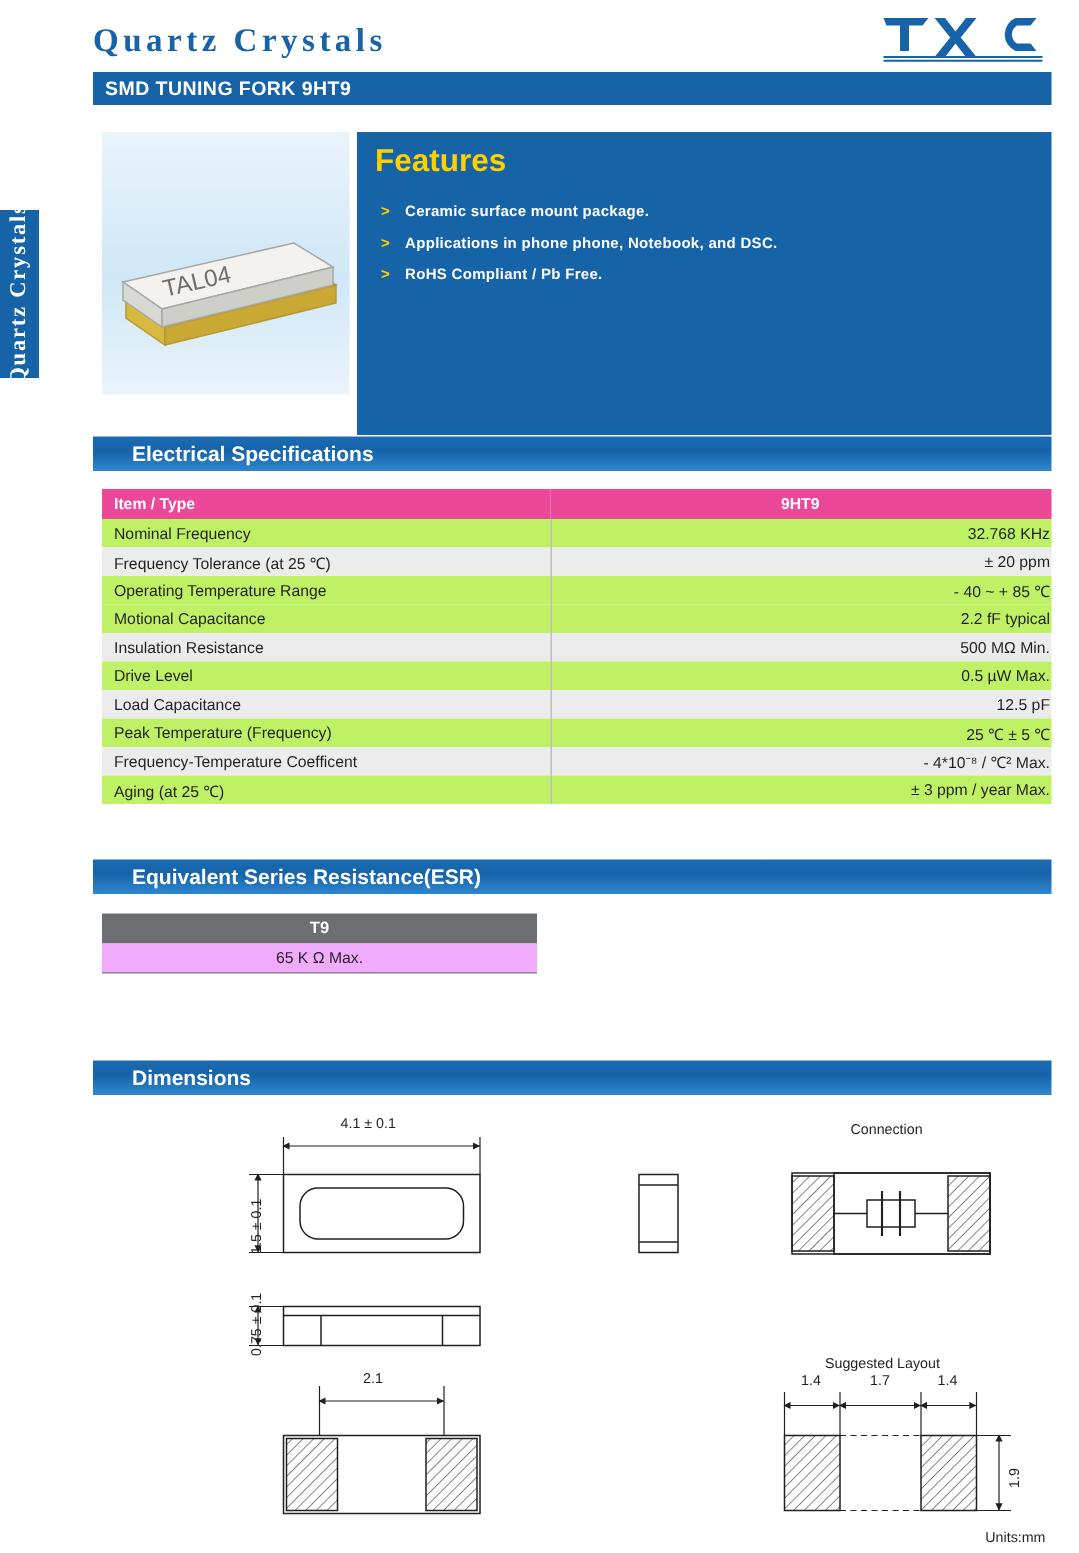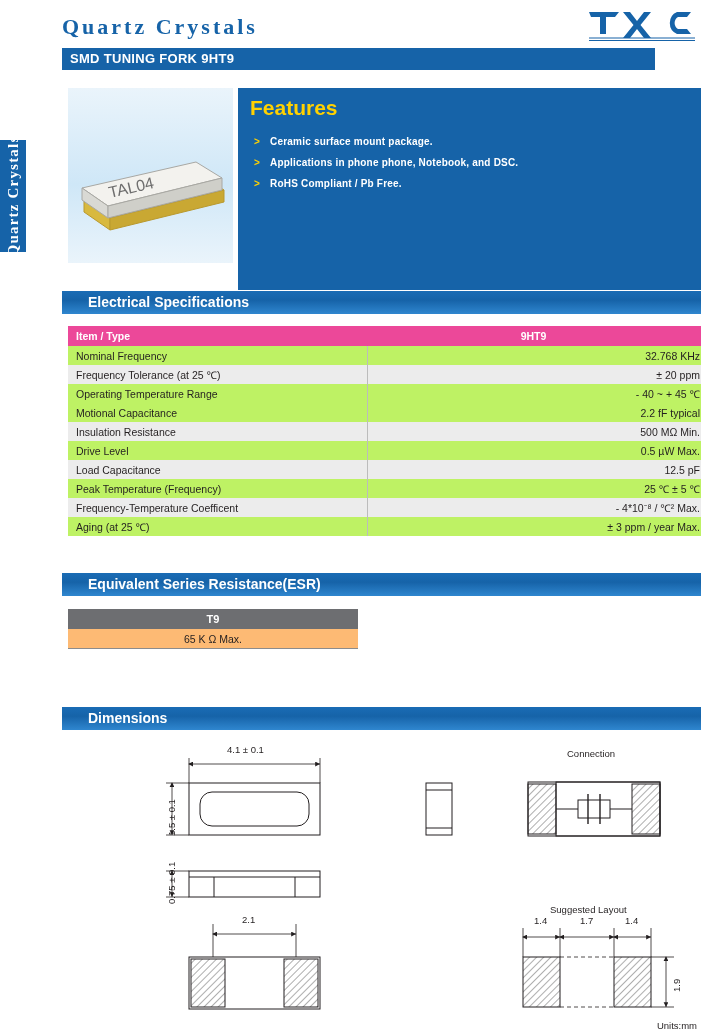--- a/index.html
+++ b/index.html
@@ -36,21 +36,21 @@
     font-weight:bold;
     font-size:22px;
     letter-spacing:3px;
     color:#1663a8;
   }
   .logo{
     position:absolute;right:22px;top:8px;
     width:110px;height:34px;
   }
   .subtitle-bar{
-    position:absolute;left:62px;top:48px;width:593px;height:22px;
+    position:absolute;left:62px;top:48px;width:639px;height:22px;
     background:#1663a8;
   }
   .subtitle-bar .txt{
     position:absolute;left:8px;top:3px;
     color:#ffffff;font-size:13px;font-weight:bold;
     letter-spacing:.3px;
   }
   
   .hero-img{
     position:absolute;left:68px;top:88px;width:165px;height:175px;
@@ -101,21 +101,21 @@
   table.spec tr.plain td{background:#bef264;}
   
   table.esr{
     position:absolute;left:68px;width:290px;
     border-collapse:collapse;font-size:10.5px;
   }
   table.esr th{
     background:#6d6e71;color:#ffffff;height:18px;font-size:11px;text-align:center;
   }
   table.esr td{
-    height:17px;text-align:center;border-bottom:1px solid #8c8c8c;background:#fdba74;
+    height:17px;text-align:center;border-bottom:1px solid #8c8c8c;background:#f0abfc;
   }
   
   .dim-wrap{position:absolute;left:62px;top:724px;width:639px;height:300px;}
   .dim-lbl{position:absolute;font-size:9.5px;color:#231f20;}
   .dim-lbl.rot{transform:rotate(-90deg);transform-origin:left top;white-space:nowrap;}
   .units{
     position:absolute;right:22px;bottom:4px;font-size:9.5px;color:#231f20;
   }
   svg{display:block;}
 </style>
@@ -191,21 +191,21 @@
     <tr class="plain">
       <td>Nominal Frequency</td>
       <td class="val">32.768 KHz</td>
     </tr>
     <tr class="alt">
       <td>Frequency Tolerance (at 25 ℃)</td>
       <td class="val">± 20 ppm</td>
     </tr>
     <tr class="plain">
       <td>Operating Temperature Range</td>
-      <td class="val">- 40 ~ + 45 ℃</td>
+      <td class="val">- 40 ~ + 85 ℃</td>
     </tr>
     <tr class="plain">
       <td>Motional Capacitance</td>
       <td class="val">2.2 fF typical</td>
     </tr>
     <tr class="alt">
       <td>Insulation Resistance</td>
       <td class="val">500 MΩ Min.</td>
     </tr>
     <tr class="plain">

